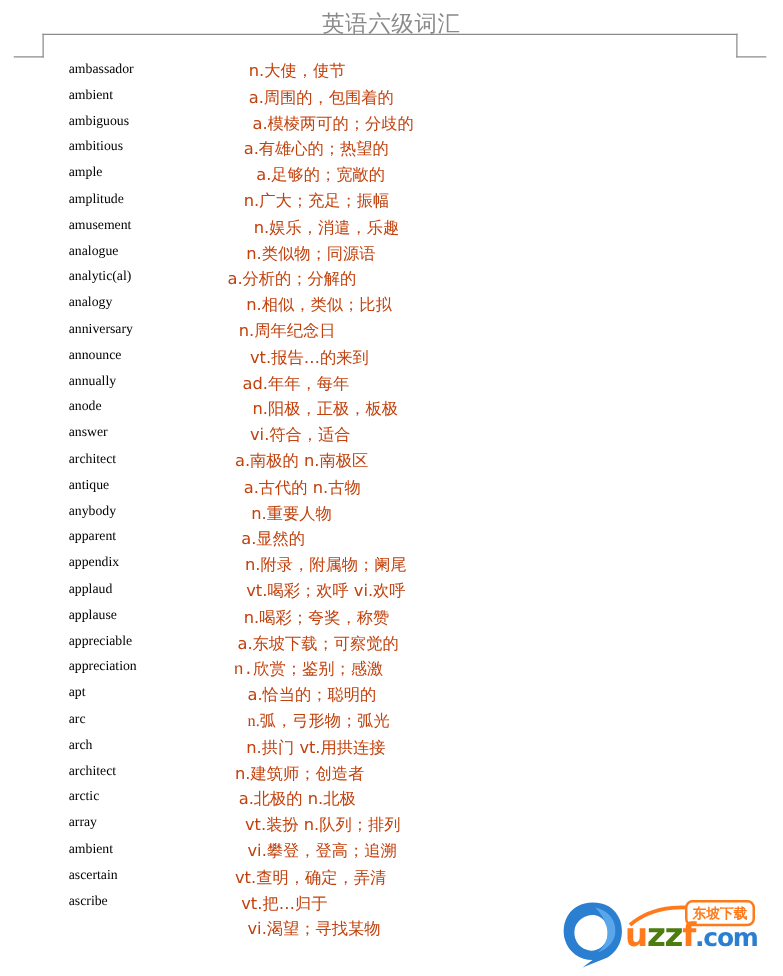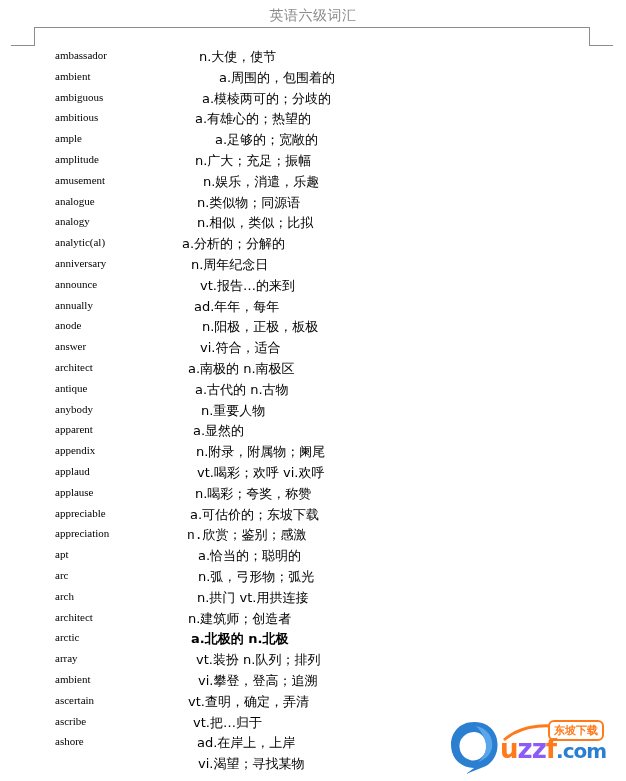--- a/index.html
+++ b/index.html
@@ -1,40 +1,40 @@
 <!DOCTYPE html>
 <html><head>
 <meta charset="utf-8">
 <style>
   html, body { margin: 0; padding: 0; background: #ffffff; }
   body { width: 626px; height: 781px; position: relative; overflow: hidden; }
   .page { position: absolute; left: 0; top: 0; width: 626px; height: 781px; background: #fff; }
   .header-title {
     position: absolute; top: 7px; left: 0; width: 626px; text-align: center;
-    font-family: "DejaVu Sans", sans-serif; font-size: 14px; color: #8a8a8a; letter-spacing: 0.5px;
+    font-family: "DejaVu Sans", sans-serif; font-size: 18px; color: #8a8a8a; letter-spacing: 0.5px;
   }
   .hline { position: absolute; background: #8c8c8c; height: 1px; }
   .vline { position: absolute; background: #8c8c8c; width: 1px; }
   .rows { position: absolute; left: 0; top: 48px; width: 626px; }
   .row { position: relative; height: 20.8px; }
   .word {
     position: absolute; left: 55px; top: 1px;
     font-family: "Liberation Serif", serif; font-size: 11px; color: #000; white-space: nowrap;
   }
   .def {
     position: absolute; top: 0px;
-    font-family: "DejaVu Sans", sans-serif; font-size: 13px; color: #000000; white-space: nowrap;
+    font-family: "DejaVu Sans", sans-serif; font-size: 13px; color: #c2410c; white-space: nowrap;
   }
   .logo { position: absolute; left: 446px; top: 716px; width: 175px; height: 60px; }
   .logo-text {
     position: absolute; left: 54px; top: 18px;
     font-family: "DejaVu Sans", sans-serif; font-weight: bold; font-size: 26px; letter-spacing: -1px;
   }
   .logo-text .u { color: #ff7a1a; }
-  .logo-text .zz { color: #8b5cf6; }
+  .logo-text .zz { color: #4d7c0f; }
   .logo-text .f { color: #ff7a1a; }
   .logo-text .com { color: #2a7fd0; font-size: 20px; }
   .logo-badge {
     position: absolute; left: 102px; top: 4px; padding: 0 4px; height: 17px; line-height: 17px;
     border: 2px solid #ff7a1a; border-radius: 6px; background: #fff;
     color: #ff7a1a; font-family: "DejaVu Sans", sans-serif; font-size: 11px; font-weight: bold;
   }
 </style>
 </head>
 <body>
@@ -49,55 +49,55 @@
   <div class="vline" style="left:589px; top:27px; height:19px;"></div>
   <div class="hline" style="left:589px; top:45px; width:24px;"></div>
 
   <div class="rows" id="rows">
       <div class="row">
         <span class="word">ambassador</span>
         <span class="def" style="left: 199px;">n.大使，使节</span>
       </div>
       <div class="row">
         <span class="word">ambient</span>
-        <span class="def" style="left: 199px; margin-left: 20px;">a.周围的，包围着的</span>
+        <span class="def" style="left: 199px;">a.周围的，包围着的</span>
       </div>
       <div class="row">
         <span class="word">ambiguous</span>
         <span class="def" style="left: 202px;">a.模棱两可的；分歧的</span>
       </div>
       <div class="row">
         <span class="word">ambitious</span>
         <span class="def" style="left: 195px;">a.有雄心的；热望的</span>
       </div>
       <div class="row">
         <span class="word">ample</span>
-        <span class="def" style="left: 215px;">a.足够的；宽敞的</span>
+        <span class="def" style="left: 205px;">a.足够的；宽敞的</span>
       </div>
       <div class="row">
         <span class="word">amplitude</span>
         <span class="def" style="left: 195px;">n.广大；充足；振幅</span>
       </div>
       <div class="row">
         <span class="word">amusement</span>
         <span class="def" style="left: 203px;">n.娱乐，消遣，乐趣</span>
       </div>
       <div class="row">
         <span class="word">analogue</span>
         <span class="def" style="left: 197px;">n.类似物；同源语</span>
       </div>
       <div class="row">
+        <span class="word">analytic(al)</span>
+        <span class="def" style="left: 182px;">a.分析的；分解的</span>
+      </div>
+      <div class="row">
         <span class="word">analogy</span>
         <span class="def" style="left: 197px;">n.相似，类似；比拟</span>
       </div>
       <div class="row">
-        <span class="word">analytic(al)</span>
-        <span class="def" style="left: 182px;">a.分析的；分解的</span>
-      </div>
-      <div class="row">
         <span class="word">anniversary</span>
         <span class="def" style="left: 191px;">n.周年纪念日</span>
       </div>
       <div class="row">
         <span class="word">announce</span>
         <span class="def" style="left: 200px;">vt.报告…的来到</span>
       </div>
       <div class="row">
         <span class="word">annually</span>
         <span class="def" style="left: 194px;">ad.年年，每年</span>
@@ -133,65 +133,61 @@
       <div class="row">
         <span class="word">applaud</span>
         <span class="def" style="left: 197px;">vt.喝彩；欢呼 vi.欢呼</span>
       </div>
       <div class="row">
         <span class="word">applause</span>
         <span class="def" style="left: 195px;">n.喝彩；夸奖，称赞</span>
       </div>
       <div class="row">
         <span class="word">appreciable</span>
-        <span class="def" style="left: 190px;">a.可估价的；东坡下载</span>
+        <span class="def" style="left: 190px;">a.东坡下载；可察觉的</span>
       </div>
       <div class="row">
         <span class="word">appreciation</span>
         <span class="def" style="left: 187px; font-family: Liberation Mono, monospace;">n.欣赏；鉴别；感激</span>
       </div>
       <div class="row">
         <span class="word">apt</span>
         <span class="def" style="left: 198px;">a.恰当的；聪明的</span>
       </div>
       <div class="row">
         <span class="word">arc</span>
-        <span class="def" style="left: 198px;">n.弧，弓形物；弧光</span>
+        <span class="def" style="left: 198px; font-family: Liberation Serif, serif;">n.弧，弓形物；弧光</span>
       </div>
       <div class="row">
         <span class="word">arch</span>
         <span class="def" style="left: 197px;">n.拱门 vt.用拱连接</span>
       </div>
       <div class="row">
         <span class="word">architect</span>
         <span class="def" style="left: 188px;">n.建筑师；创造者</span>
       </div>
       <div class="row">
         <span class="word">arctic</span>
-        <span class="def" style="left: 191px; font-weight: bold;">a.北极的 n.北极</span>
+        <span class="def" style="left: 191px;">a.北极的 n.北极</span>
       </div>
       <div class="row">
         <span class="word">array</span>
         <span class="def" style="left: 196px;">vt.装扮 n.队列；排列</span>
       </div>
       <div class="row">
         <span class="word">ambient</span>
         <span class="def" style="left: 198px;">vi.攀登，登高；追溯</span>
       </div>
       <div class="row">
         <span class="word">ascertain</span>
         <span class="def" style="left: 188px;">vt.查明，确定，弄清</span>
       </div>
       <div class="row">
         <span class="word">ascribe</span>
         <span class="def" style="left: 193px;">vt.把…归于</span>
-      </div>
-      <div class="row">
-        <span class="word">ashore</span>
-        <span class="def" style="left: 197px;">ad.在岸上，上岸</span>
       </div>
       <div class="row">
         <span class="word"></span>
         <span class="def" style="left: 198px;">vi.渴望；寻找某物</span>
       </div>
     </div>
 
   <div class="logo">
     <svg width="56" height="60" viewBox="0 0 56 60" style="position:absolute;left:0;top:0;">
       <path d="M28 6 C10 6 2 22 6 36 C9 46 18 52 28 52 L20 58 L40 50 C50 44 54 32 50 20 C46 10 38 6 28 6 Z M28 16 C36 16 42 24 40 34 C38 42 30 46 24 44 C16 42 12 34 14 26 C16 20 22 16 28 16 Z" fill="#2a7fd0"></path>

